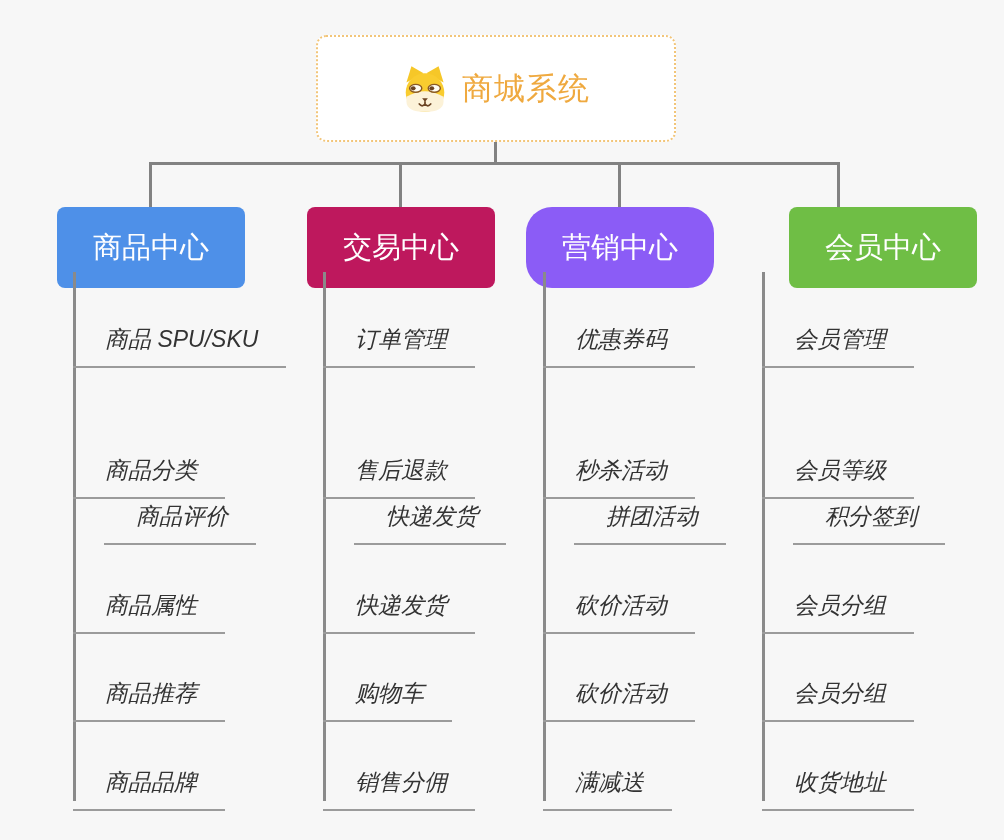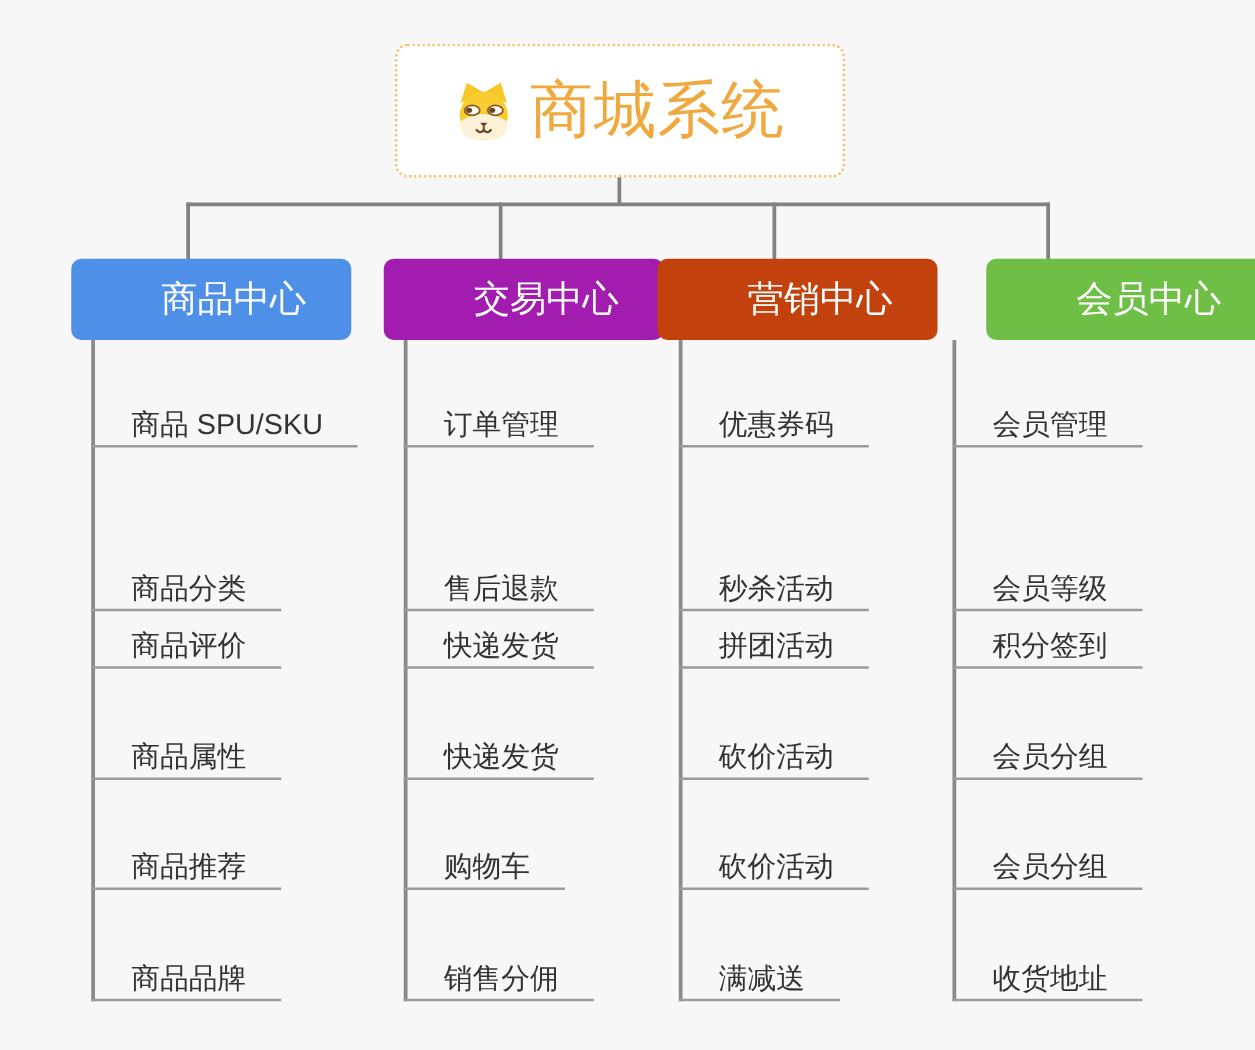--- a/index.html
+++ b/index.html
@@ -16,50 +16,51 @@
   .rail        {left:149px;top:162px;width:691px;height:3px;}
   .drop        {top:162px;width:3px;height:46px;}
   .drop-0{left:149px;} .drop-1{left:399px;} .drop-2{left:618px;} .drop-3{left:837px;}
 
   
   .root-node{
     position:absolute;left:316px;top:35px;width:360px;height:107px;
     background:#ffffff;border:2px dotted #f2c579;border-radius:10px;
     box-sizing:border-box;display:flex;align-items:center;justify-content:center;gap:14px;
   }
-  .root-title{font-size:50px;color:#efa93f;letter-spacing:1px;}
+  .root-title{font-size:31px;color:#efa93f;letter-spacing:1px;}
   .doge{width:46px;height:50px;flex:0 0 auto;}
 
   
   .branch{
-    position:absolute;top:207px;width:188px;height:65px;border-radius:8px;
+    position:absolute;top:207px;width:188px;height:81px;border-radius:8px;
     display:flex;align-items:center;justify-content:center;
-    color:#ffffff;font-size:29px;padding-left:36px;
+    color:#ffffff;font-size:29px;
   }
   .branch-0{left:57px;background:#4e90e8;}
-  .branch-1{left:307px;background:#a21caf;}
-  .branch-2{left:526px;background:#c2410c;}
+  .branch-1{left:307px;background:#be185d;}
+  .branch-2{left:526px;background:#8b5cf6;border-radius:26px;}
   .branch-3{left:745px;background:#6fbe45;margin-left:44px;}
 
   
   .col{position:absolute;top:272px;width:230px;}
   .col::before{ 
     content:"";position:absolute;left:0;top:0;width:3px;height:529px;background:#8a8a8a;
   }
   .col-0{left:73px;} .col-1{left:323px;} .col-2{left:543px;} .col-3{left:762px;}
 
   .item{
     position:absolute;left:0;width:max-content;
     font-size:23px;line-height:30px;color:#333333;
-    padding:0 28px 2px 32px;border-bottom:2px solid #9b9b9b;
+    padding:0 28px 12px 32px;border-bottom:2px solid #9b9b9b;
     white-space:nowrap;
+    font-style:italic;
   }
   .item:nth-child(1){top:52px;}
   .item:nth-child(2){top:141px;margin-top:42px;}
-  .item:nth-child(3){top:229px;}
+  .item:nth-child(3){top:229px;margin-left:31px;}
   .item:nth-child(4){top:318px;}
   .item:nth-child(5){top:406px;}
   .item:nth-child(6){top:495px;}
 </style>
 </head>
 <body>
 
 <div class="canvas">
 
   <div class="line root-stem"></div>

